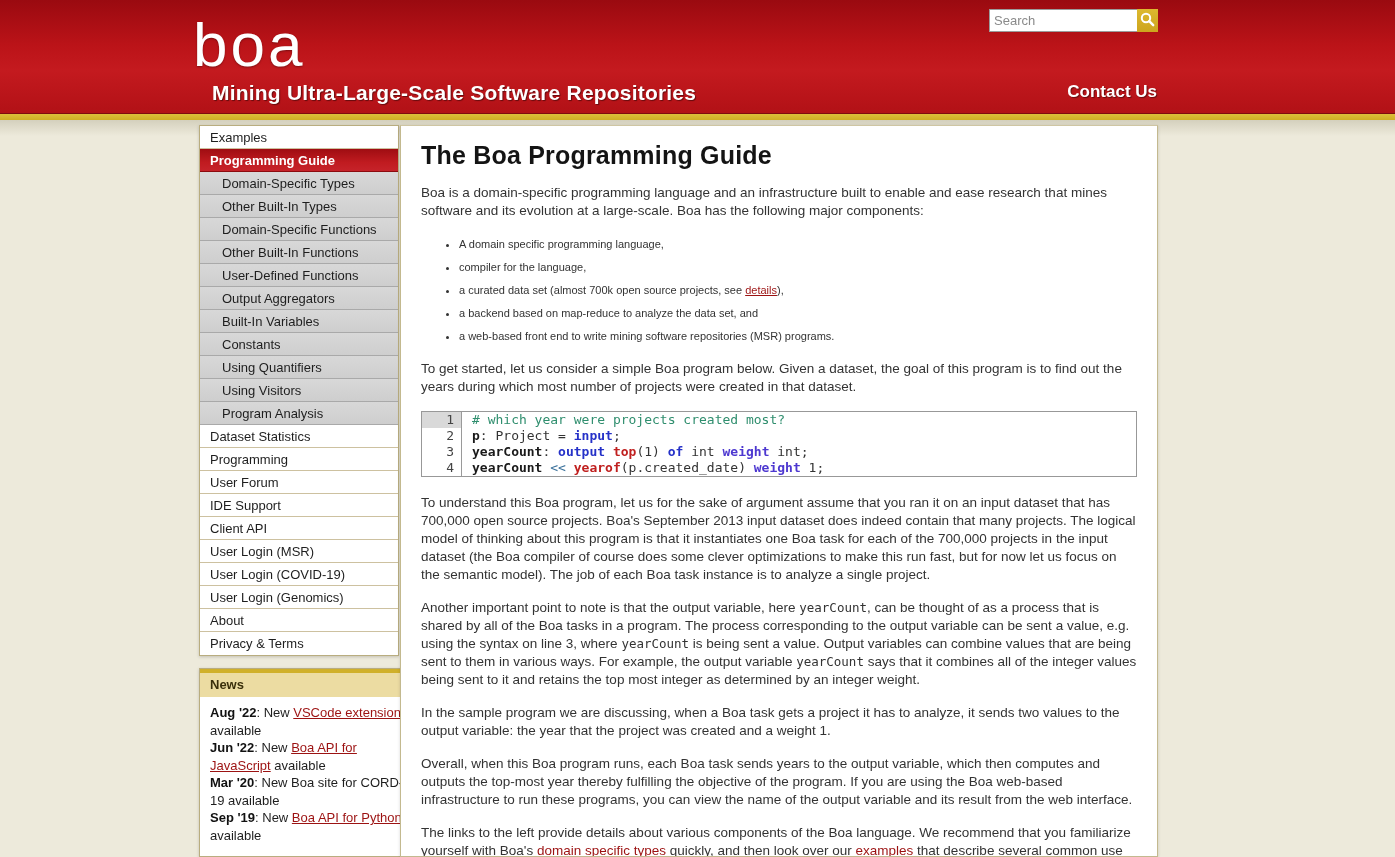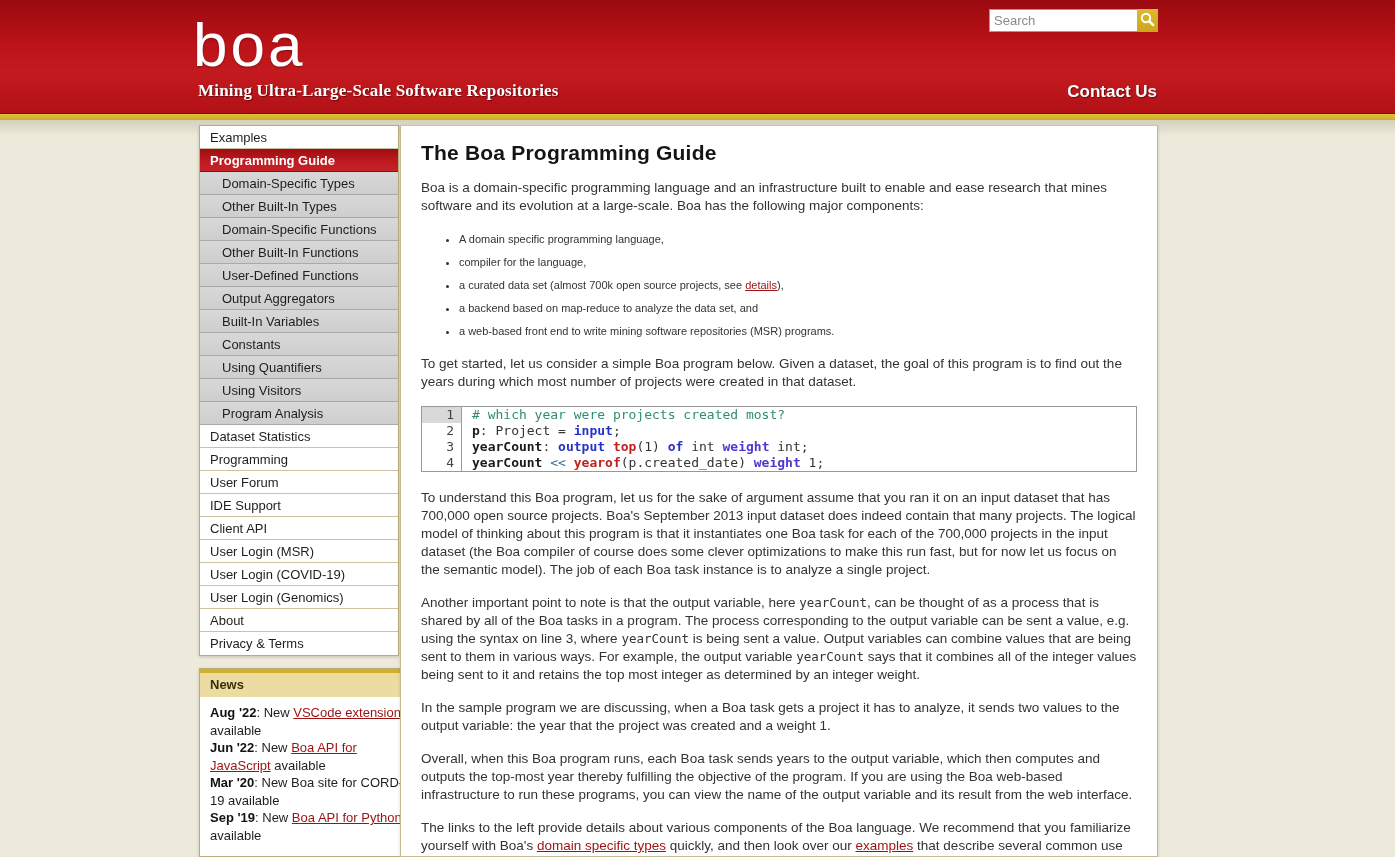--- a/index.html
+++ b/index.html
@@ -25,24 +25,23 @@
     background:linear-gradient(180deg, #d4d0bd 0%, #edeadb 100%);
   }
   .logo {
     position:absolute; left:193px; top:6px;
     color:#fff; font-family:Liberation Sans, sans-serif;
     font-size:62px; font-weight:400; letter-spacing:3px; line-height:78px;
     text-shadow:0 1px 2px rgba(0,0,0,.35);
     text-decoration:none;
   }
   .tagline {
-    position:absolute; left:198px; top:81px;
-    color:#fff; font-size:17px; font-weight:bold; letter-spacing:0.2px;
+    position:absolute; left:212px; top:81px;
+    color:#fff; font-size:21px; font-weight:bold; letter-spacing:0.2px;
     text-shadow:1px 1px 1px rgba(0,0,0,.45);
-    font-family:Liberation Serif, serif;
   }
   .contact {
     position:absolute; right:238px; top:82px;
     color:#fff; font-size:17px; font-weight:bold;
     text-shadow:1px 1px 1px rgba(0,0,0,.45);
     text-decoration:none; cursor:pointer;
   }
   .searchbar { position:absolute; right:237px; top:9px; display:flex; align-items:flex-start; height:18px; }
   .searchbar input {
     width:148px; height:23px; border:1px solid #9b9b9b; border-right:none;
@@ -92,21 +91,21 @@
   .news-body b { color:#111;text-align:right; }
   a.rlink { color:#9c1212; text-decoration:underline; cursor:pointer; }
 
   
   .main {
     position:absolute; left:400px; top:125px; width:758px; height:732px;
     background:#fff; border:1px solid #c3b98f; border-top-color:#cfc6a3;
     padding:13px 20px 0 20px; overflow:hidden;
     box-shadow:0 1px 3px rgba(0,0,0,.15);
   }
-  .main h1 { font-size:21px; margin:2px 0 14px; color:#141414; letter-spacing:0.2px; }
+  .main h1 { font-size:25px; margin:2px 0 14px; color:#141414; letter-spacing:0.2px; }
   .main p { font-size:13.5px; line-height:18px; color:#333; margin:0 0 15px; }
   .main ul { margin:15px 0 15px; padding-left:38px; }
   .main li { font-size:11px; line-height:18px; color:#333; margin:0 0 5px; }
   code.ic { font-family:"DejaVu Sans Mono", monospace; font-size:12.5px; color:#333; }
 
   
   .codeblock {
     border:1px solid #989898; margin:5px 0 17px; background:#fff;
     font-family:"DejaVu Sans Mono", monospace; font-size:13px; line-height:16px;
   }

